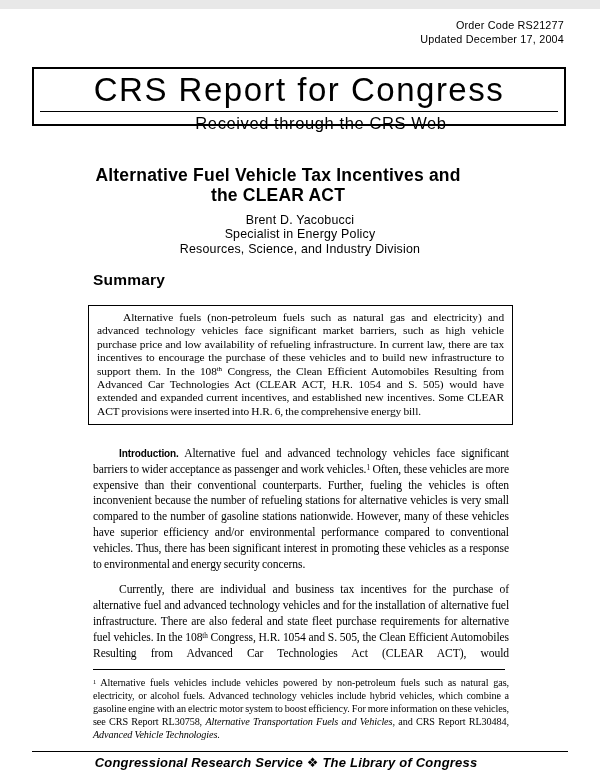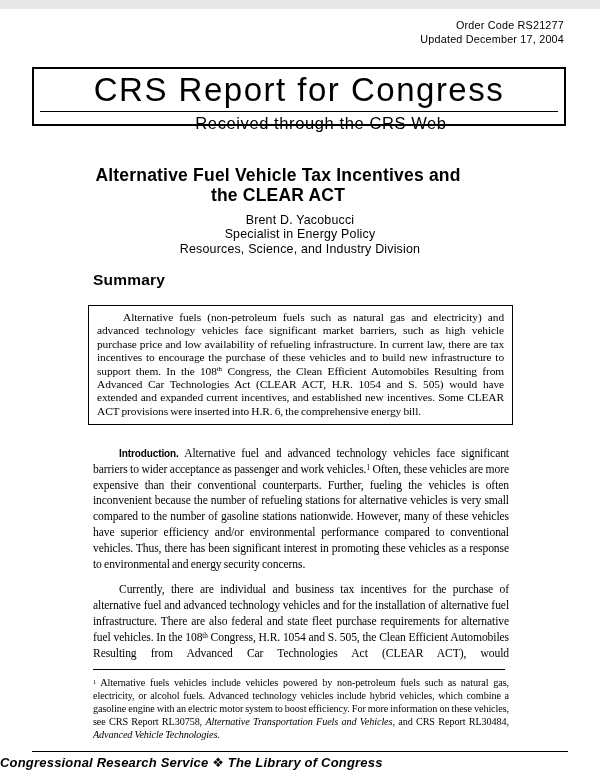--- a/index.html
+++ b/index.html
@@ -158,21 +158,21 @@
     top: 742px;
     left: 32px;
     width: 536px;
     border-top: 1.5px solid #000;
   }
   .footer-text {
     position: absolute;
     top: 746px;
     left: 0;
     width: 572px;
-    text-align: left;
+    text-align: center;
     font-family: "Liberation Sans", "DejaVu Sans", sans-serif;
     font-weight: bold;
     font-style: italic;
     font-size: 13px;
     letter-spacing: 0.2px;
   }
 </style>
 </head>
 <body>
 

